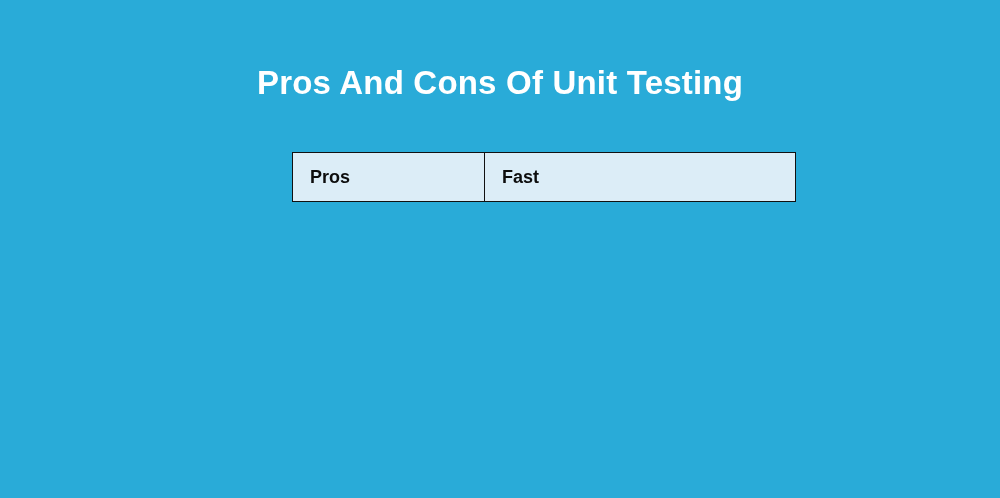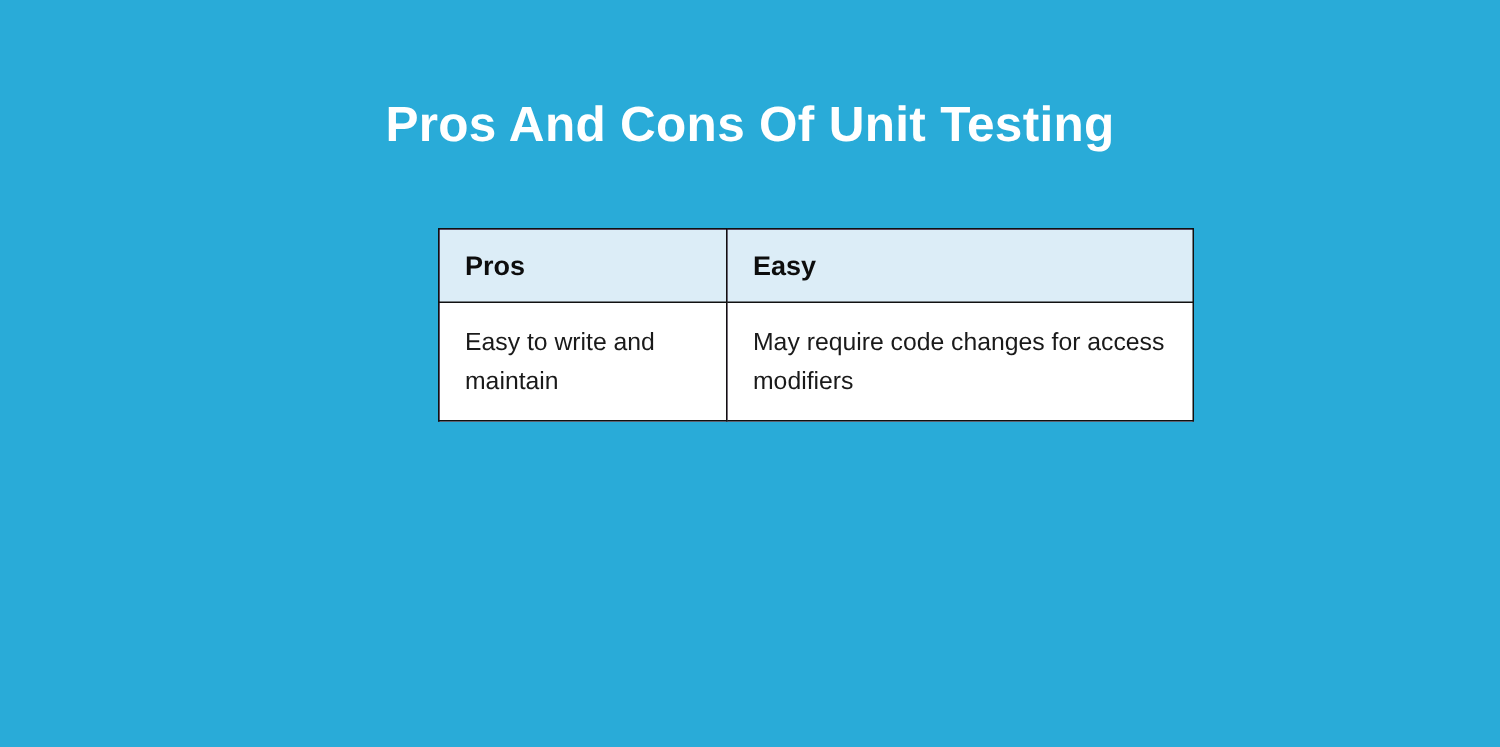--- a/index.html
+++ b/index.html
@@ -89,24 +89,20 @@
   <h1 class="page-title">Pros And Cons Of Unit Testing</h1>
 
   <table class="comparison-table">
     <colgroup>
       <col class="col-pros">
       <col class="col-cons">
     </colgroup>
     <thead>
       <tr>
         <th>Pros</th>
-        <th>Easy</th>
+        <th>Fast</th>
       </tr>
     </thead>
     <tbody>
-      <tr>
-        <td>Easy to write and maintain</td>
-        <td>May require code changes for access modifiers</td>
-      </tr>
     </tbody>
   </table>
 
 </div>
 
 </body></html>

